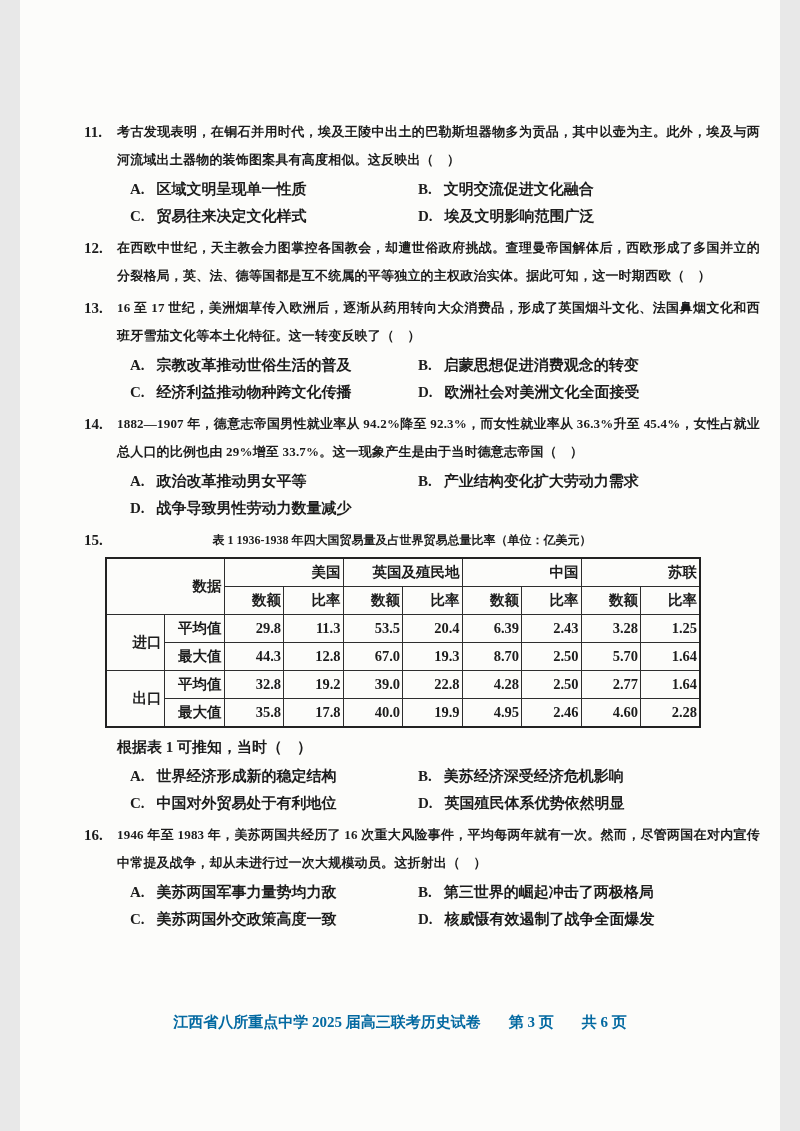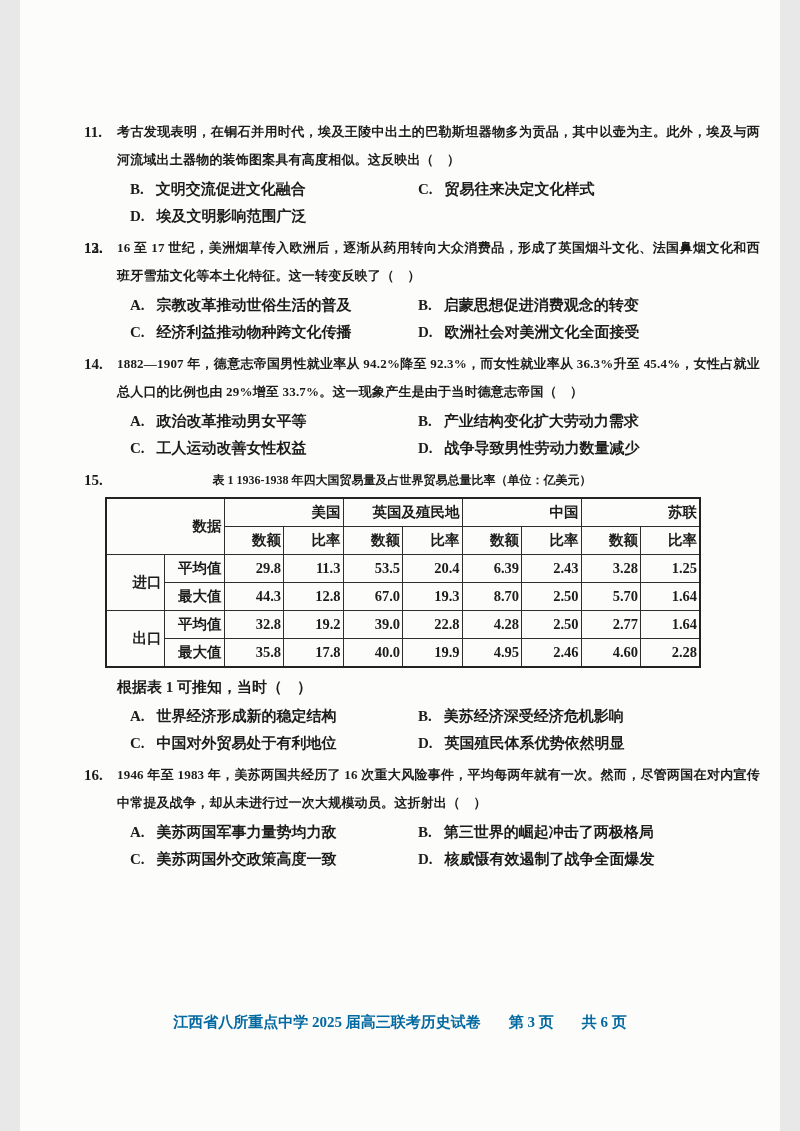--- a/index.html
+++ b/index.html
@@ -73,48 +73,49 @@
 </head>
 <body>
 
 <div class="page">
   <div class="content">
 
     <div class="q">
       <span class="qnum">11.</span>
       <div class="stem">考古发现表明，在铜石并用时代，埃及王陵中出土的巴勒斯坦器物多为贡品，其中以壶为主。此外，埃及与两河流域出土器物的装饰图案具有高度相似。这反映出（　）</div>
       <div class="options">
+        <div class="opt"><span class="olab">A.</span><span class="otext">区域文明呈现单一性质</span></div>
         <div class="opt"><span class="olab">B.</span><span class="otext">文明交流促进文化融合</span></div>
         <div class="opt"><span class="olab">C.</span><span class="otext">贸易往来决定文化样式</span></div>
         <div class="opt"><span class="olab">D.</span><span class="otext">埃及文明影响范围广泛</span></div>
       </div>
     </div>
 
     <div class="q">
       <span class="qnum">12.</span>
+      <div class="stem">在西欧中世纪，天主教会力图掌控各国教会，却遭世俗政府挑战。查理曼帝国解体后，西欧形成了多国并立的分裂格局，英、法、德等国都是互不统属的平等独立的主权政治实体。据此可知，这一时期西欧（　）</div>
     </div>
 
     <div class="q">
       <span class="qnum">13.</span>
       <div class="stem">16 至 17 世纪，美洲烟草传入欧洲后，逐渐从药用转向大众消费品，形成了英国烟斗文化、法国鼻烟文化和西班牙雪茄文化等本土化特征。这一转变反映了（　）</div>
       <div class="options">
         <div class="opt"><span class="olab">A.</span><span class="otext">宗教改革推动世俗生活的普及</span></div>
         <div class="opt"><span class="olab">B.</span><span class="otext">启蒙思想促进消费观念的转变</span></div>
         <div class="opt"><span class="olab">C.</span><span class="otext">经济利益推动物种跨文化传播</span></div>
         <div class="opt"><span class="olab">D.</span><span class="otext">欧洲社会对美洲文化全面接受</span></div>
       </div>
     </div>
 
     <div class="q">
       <span class="qnum">14.</span>
       <div class="stem">1882—1907 年，德意志帝国男性就业率从 94.2%降至 92.3%，而女性就业率从 36.3%升至 45.4%，女性占就业总人口的比例也由 29%增至 33.7%。这一现象产生是由于当时德意志帝国（　）</div>
       <div class="options">
         <div class="opt"><span class="olab">A.</span><span class="otext">政治改革推动男女平等</span></div>
         <div class="opt"><span class="olab">B.</span><span class="otext">产业结构变化扩大劳动力需求</span></div>
-        <div class="opt"><span class="olab">C.</span><span class="otext">工人运动改善女性权益</span></div>
         <div class="opt"><span class="olab">D.</span><span class="otext">战争导致男性劳动力数量减少</span></div>
       </div>
     </div>
 
     <div class="q">
       <span class="qnum">15.</span>
       <div class="table-title">表 1 1936-1938 年四大国贸易量及占世界贸易总量比率（单位：亿美元）</div>
       <table class="dtable">
         <colgroup>
           <col style="width:58px">

